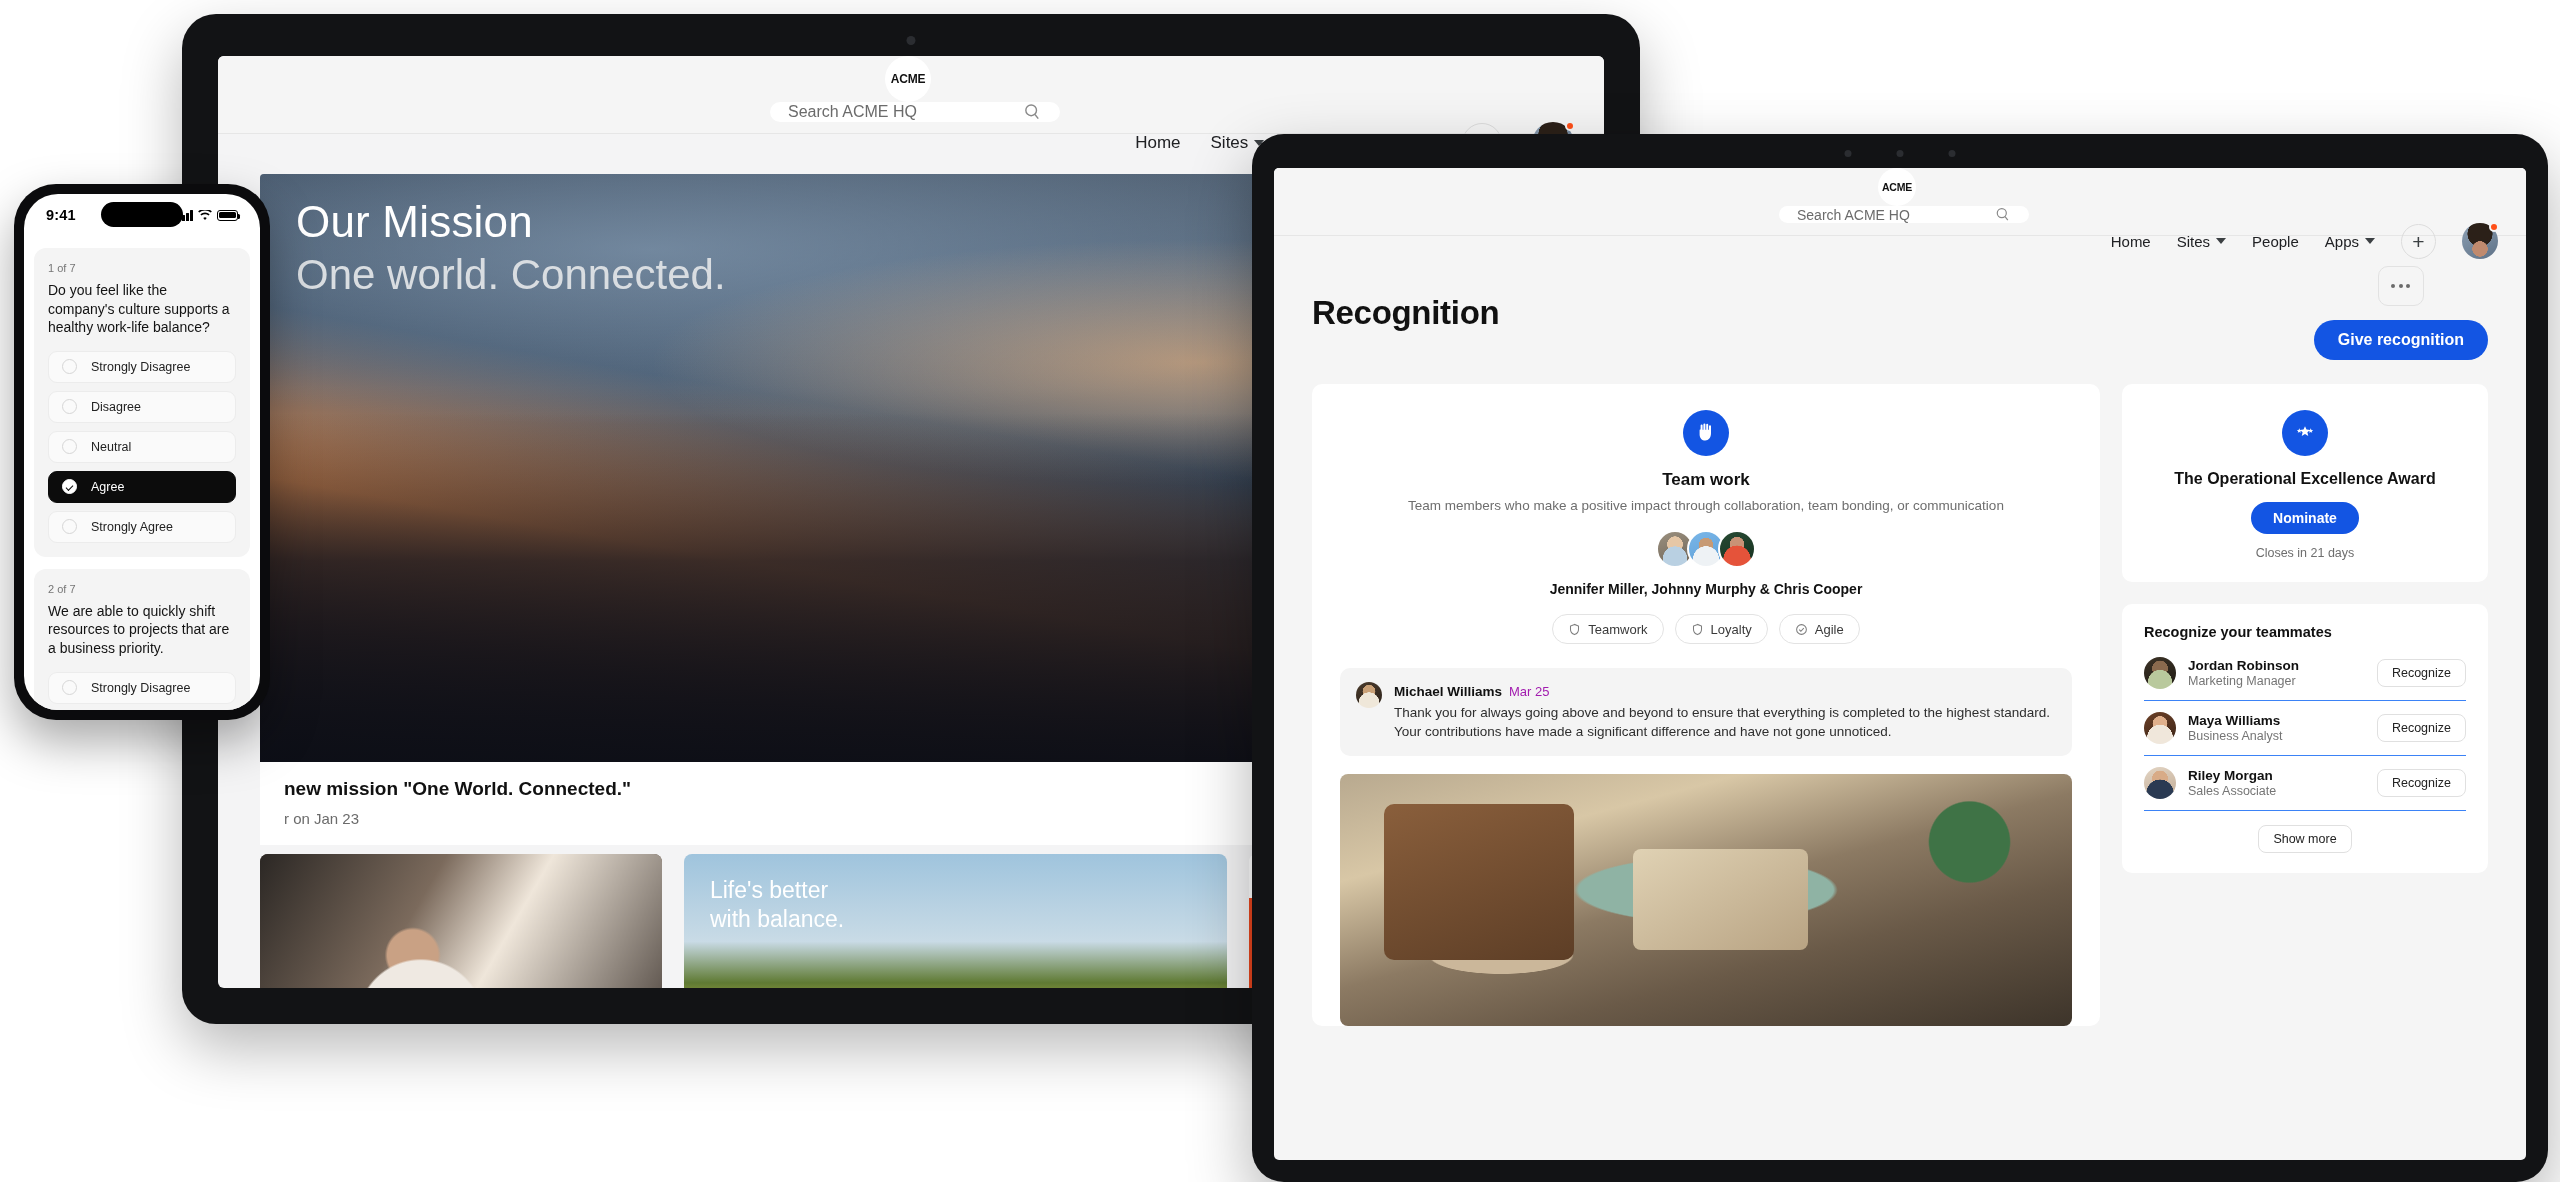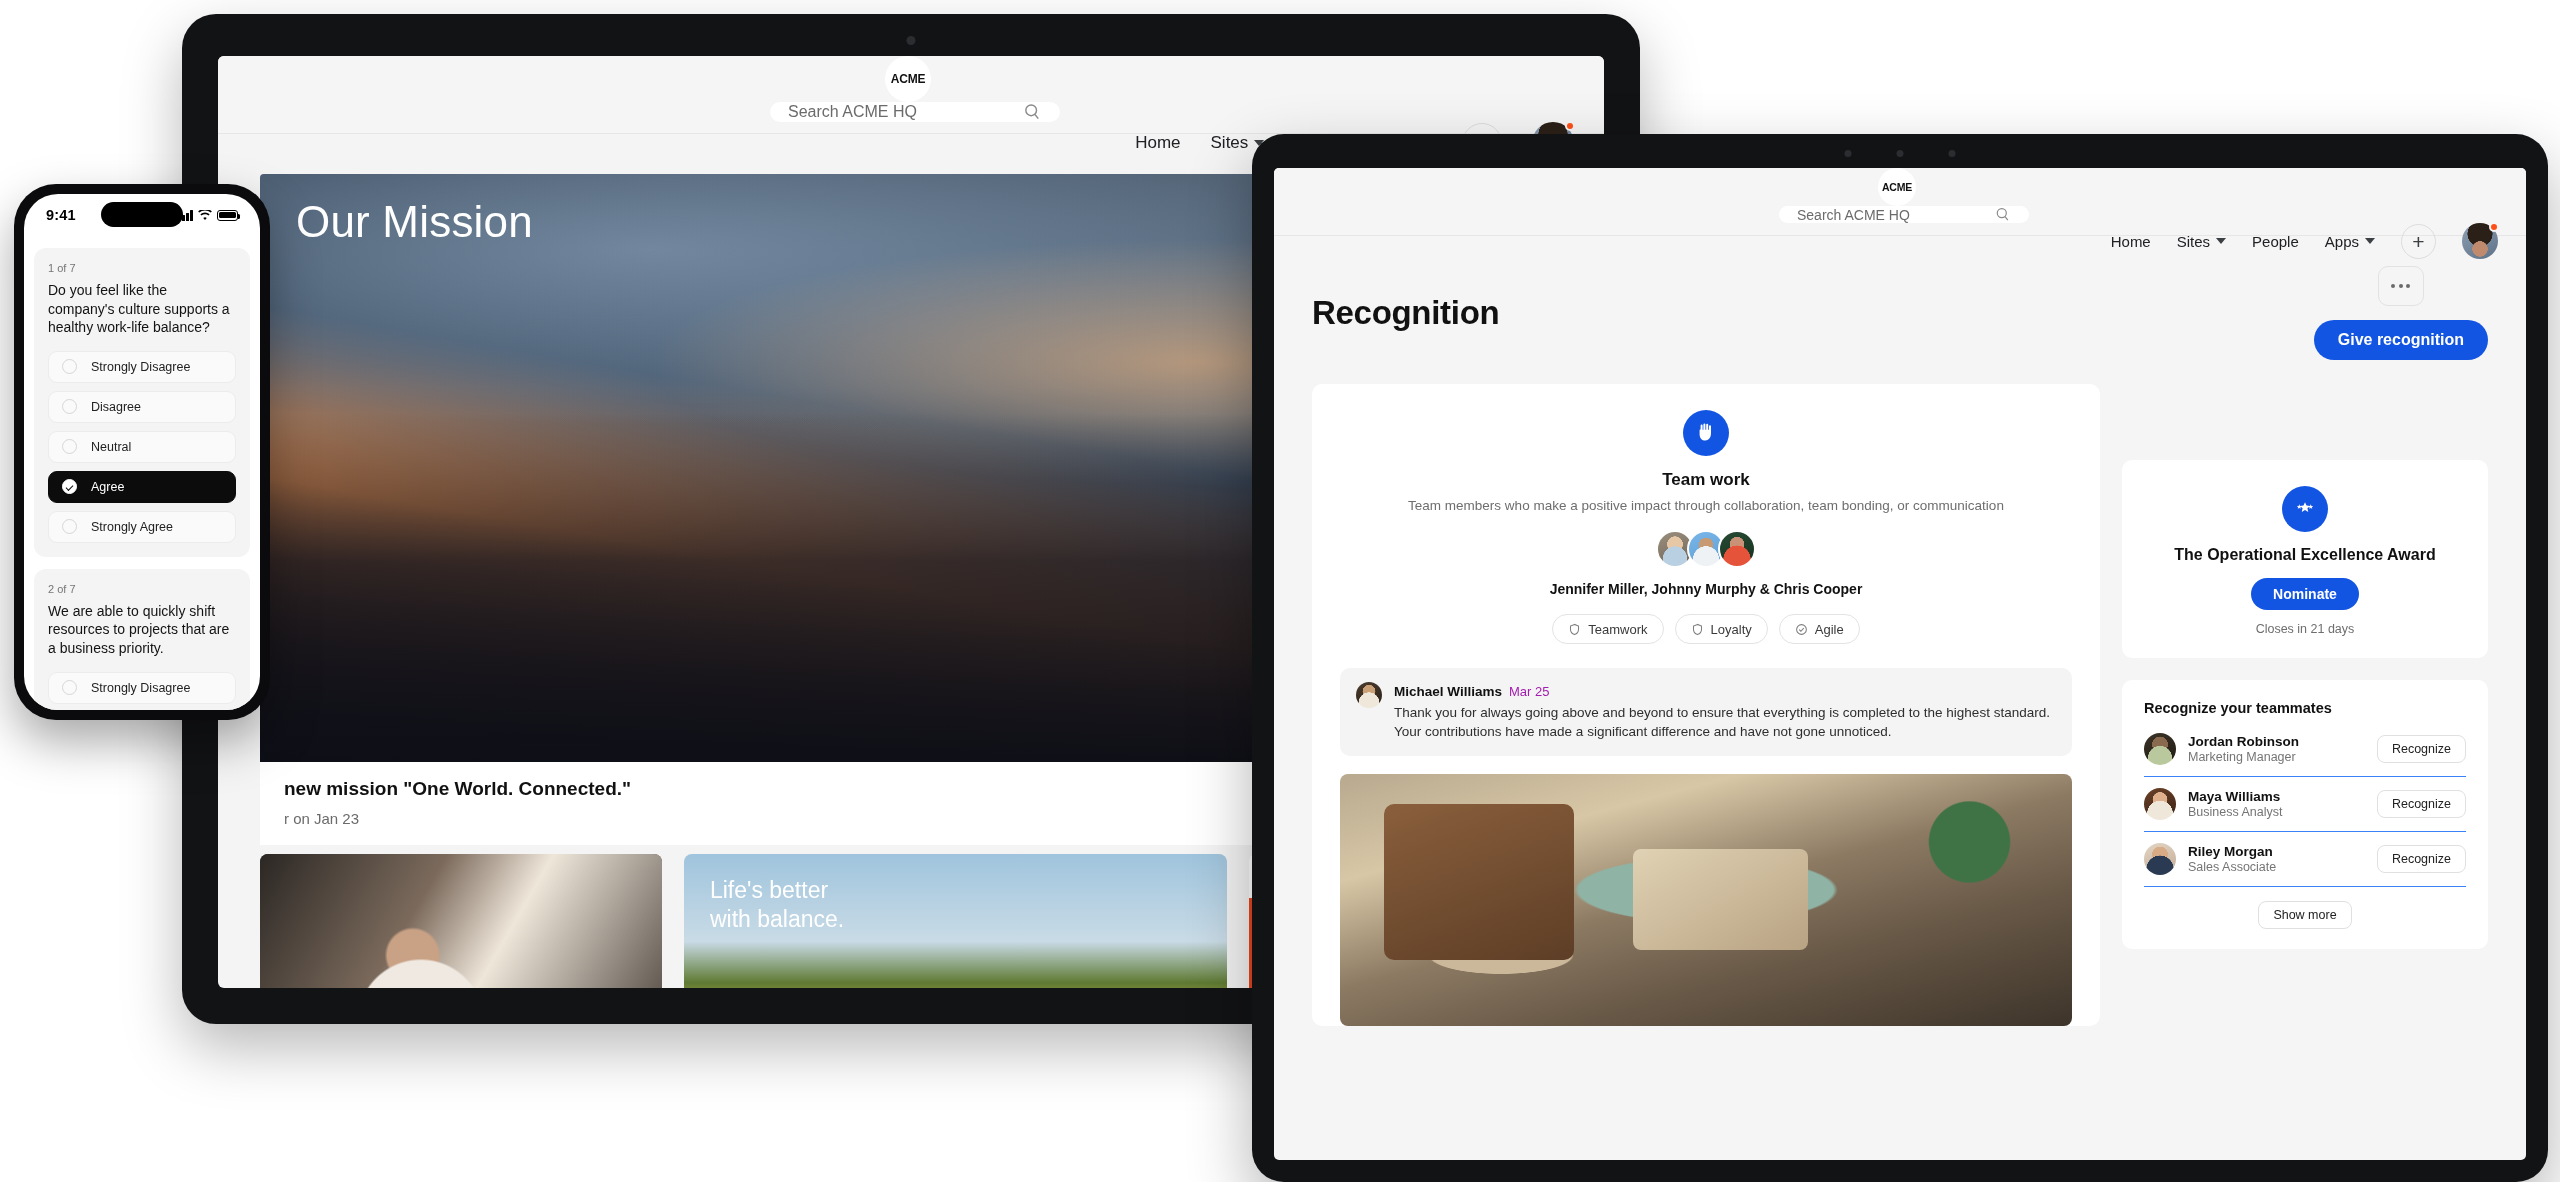--- a/index.html
+++ b/index.html
@@ -228,21 +228,21 @@
   .dots-btn {
     width: 46px; height: 40px; border-radius: 10px; border: 1px solid #e2e2e2;
     background: #f5f5f5; display:flex; align-items:center; justify-content:center; gap:3.5px;
   }
   .dots-btn i { width:4px; height:4px; border-radius:50%; background:#6b6b6b; display:block; }
   .primary-btn {
     background: #1355e3; color: #fff; border: none; border-radius: 22px;
     height: 40px; padding: 0 24px; font-size: 16px; font-weight: 700;
     font-family: "Liberation Sans", sans-serif; cursor: pointer;
   }
-  .tb-grid { display: flex; gap: 22px; align-items: center; }
+  .tb-grid { display: flex; gap: 22px; }
   .col-main { flex: 1 1 0; }
   .col-side { width: 366px; flex: none; display: flex; flex-direction: column; gap: 22px; }
   .card { background: #fff; border-radius: 10px; }
 
   .rec-card { padding: 26px 28px 24px; }
   .badge-circle {
     width: 46px; height: 46px; border-radius: 50%; background: #1355e3;
     margin: 0 auto; display: flex; align-items: center; justify-content: center;
     color: #fff; font-size: 26px; line-height: 1;
   }
@@ -374,20 +374,21 @@
               <span class="dot"></span>
             </div>
         </div>
       </div>
 
       <div class="hero">
         <div class="hero-sky"></div>
         <div class="hero-city"></div>
         <div class="hero-text">
           <div class="hero-title">Our Mission</div>
+          <div class="hero-sub">One world. Connected.</div>
         </div>
       </div>
 
       <div class="lp-article">
         <h3>new mission "One World. Connected."</h3>
         <div class="meta">r on Jan 23</div>
       </div>
 
       <div class="lp-cards">
         <div class="lp-card c1">

